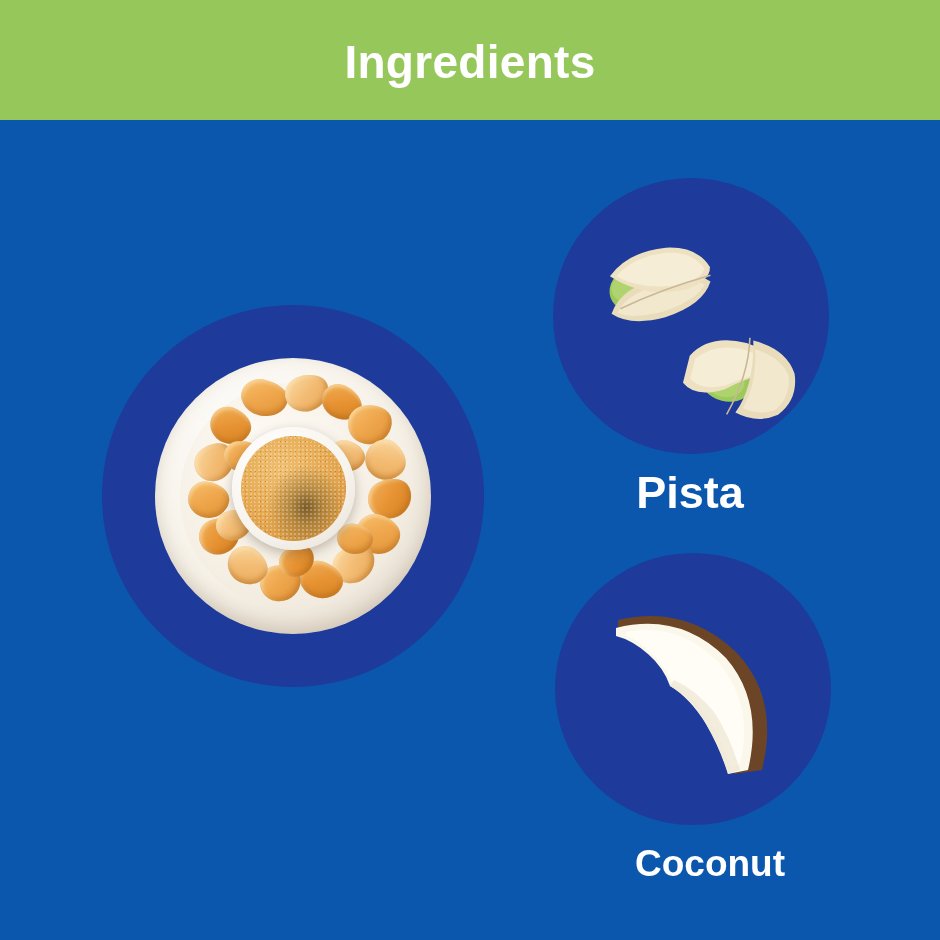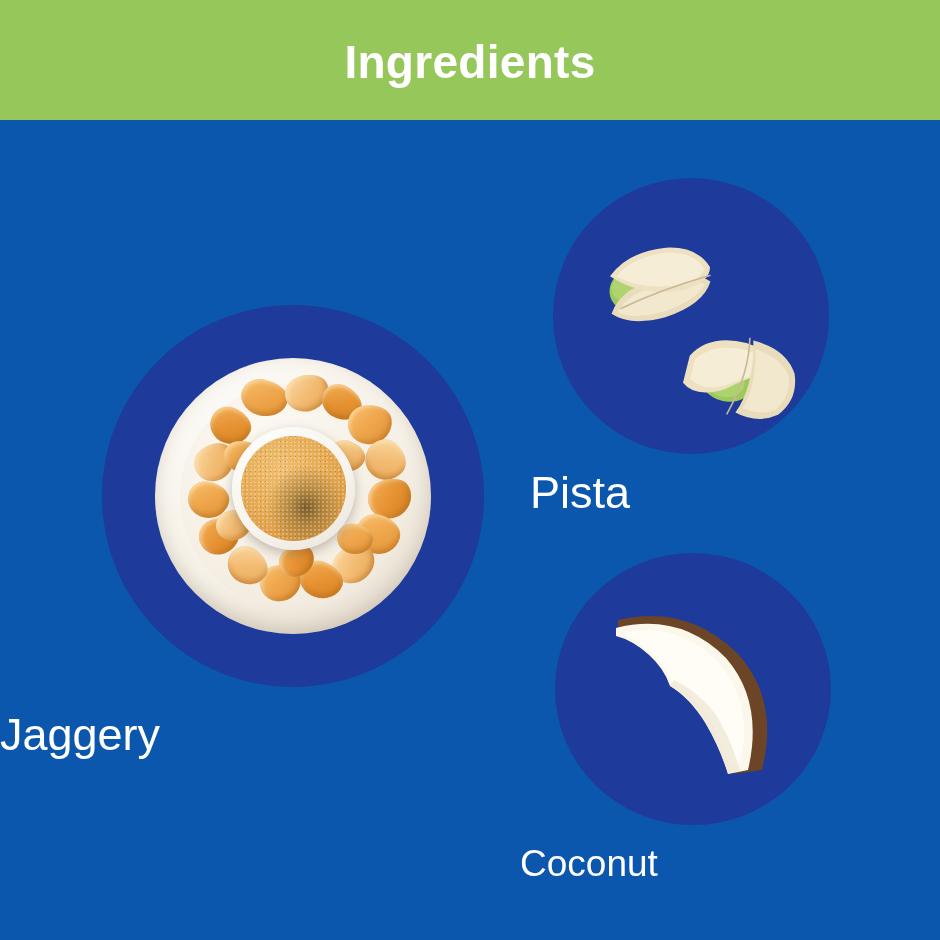--- a/index.html
+++ b/index.html
@@ -51,22 +51,23 @@
   .disc {
     position: absolute;
     border-radius: 50%;
     background: #1E3A9B;
   }
 
   
   .ing-label {
     position: absolute;
     color: #ffffff;
-    font-weight: normal;
+    font-weight: bold;
     line-height: 1;
+    text-align: center;
     white-space: nowrap;
   }
 
   
   .jaggery-disc {
     left: 102px;
     top: 305px;
     width: 382px;
     height: 382px;
   }
@@ -212,21 +213,20 @@
       <div class="chunk" style="left:66%;  top:60%; width:13%; height:11%;  transform:rotate(8deg);"></div>
       <div class="chunk pale" style="left:22%;  top:55%; width:13%; height:11%;  transform:rotate(-16deg);"></div>
 
       <div class="bowl">
         <div class="bowl-powder">
           <div class="bowl-grain"></div>
         </div>
       </div>
     </div>
 
-    <div class="ing-label jaggery-label" style="top:576px;">Jaggery</div>
 
     <div class="disc pista-disc" style="top:42px;"></div>
 
     <svg class="pistachio" style="left:588px; top:92px;" width="210" height="210" viewBox="0 0 210 210">
 
       <g transform="translate(8,10) rotate(-18 55 45)">
 
         <ellipse cx="38" cy="46" rx="26" ry="22" fill="#9DC95C"></ellipse>
         <ellipse cx="34" cy="42" rx="19" ry="15" fill="#AFD46F"></ellipse>
 

